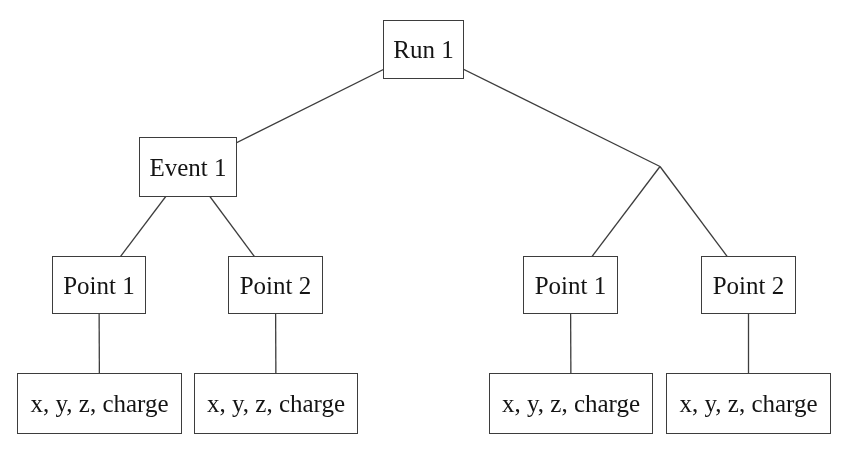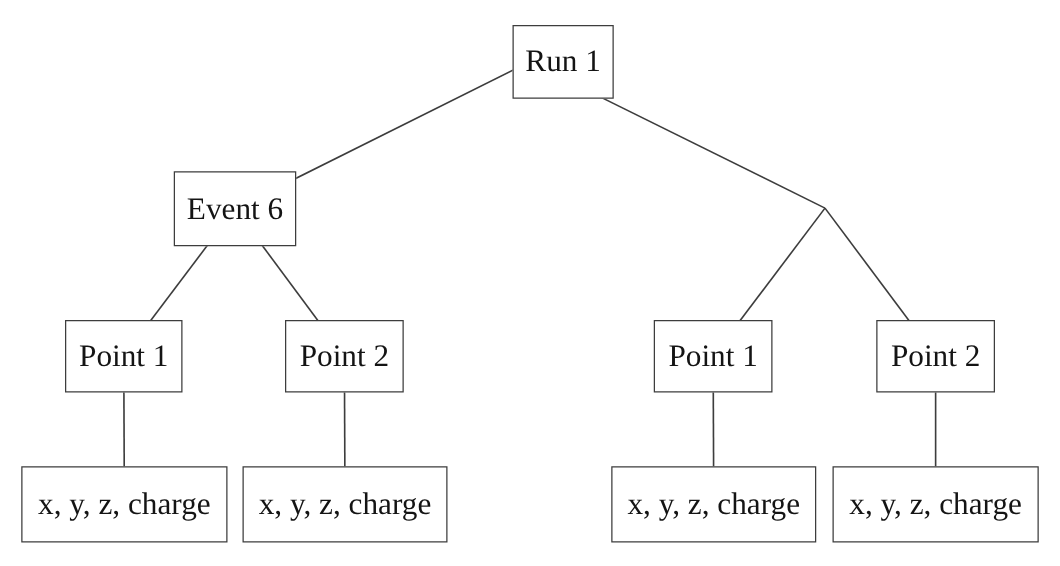--- a/index.html
+++ b/index.html
@@ -48,23 +48,23 @@
       <line x1="188" y1="167" x2="99" y2="285" stroke="#3d3d3d" stroke-width="1.3"></line>
       <line x1="188" y1="167" x2="275.5" y2="285" stroke="#3d3d3d" stroke-width="1.3"></line>
       <line x1="660" y1="166.5" x2="570.5" y2="285" stroke="#3d3d3d" stroke-width="1.3"></line>
       <line x1="660" y1="166.5" x2="748.5" y2="285" stroke="#3d3d3d" stroke-width="1.3"></line>
       <line x1="99" y1="285" x2="99.5" y2="403.5" stroke="#3d3d3d" stroke-width="1.3"></line>
       <line x1="275.5" y1="285" x2="276" y2="403.5" stroke="#3d3d3d" stroke-width="1.3"></line>
       <line x1="570.5" y1="285" x2="571" y2="403.5" stroke="#3d3d3d" stroke-width="1.3"></line>
       <line x1="748.5" y1="285" x2="748.5" y2="403.5" stroke="#3d3d3d" stroke-width="1.3"></line>
     </svg>
 
-  <div class="node" style="left: 383px; top: 20px; width: 81px; height: 59px; border-color: rgb(61, 61, 61); color: rgb(20, 20, 20); margin-left: 27px;">Run 1</div>
+  <div class="node" style="left: 383px; top: 20px; width: 81px; height: 59px; border-color: rgb(61, 61, 61); color: rgb(20, 20, 20);">Run 1</div>
 
-  <div class="node" style="left: 139px; top: 137px; width: 98px; height: 60px; border-color: rgb(61, 61, 61); color: rgb(20, 20, 20);">Event 6</div>
+  <div class="node" style="left: 139px; top: 137px; width: 98px; height: 60px; border-color: rgb(61, 61, 61); color: rgb(20, 20, 20);">Event 1</div>
 
 
   <div class="node" style="left: 52px; top: 256px; width: 94px; height: 58px; border-color: rgb(61, 61, 61); color: rgb(20, 20, 20);">Point 1</div>
 
   <div class="node" style="left: 228px; top: 256px; width: 95px; height: 58px; border-color: rgb(61, 61, 61); color: rgb(20, 20, 20);">Point 2</div>
 
   <div class="node" style="left: 523px; top: 256px; width: 95px; height: 58px; border-color: rgb(61, 61, 61); color: rgb(20, 20, 20);">Point 1</div>
 
   <div class="node" style="left: 701px; top: 256px; width: 95px; height: 58px; border-color: rgb(61, 61, 61); color: rgb(20, 20, 20);">Point 2</div>
 

